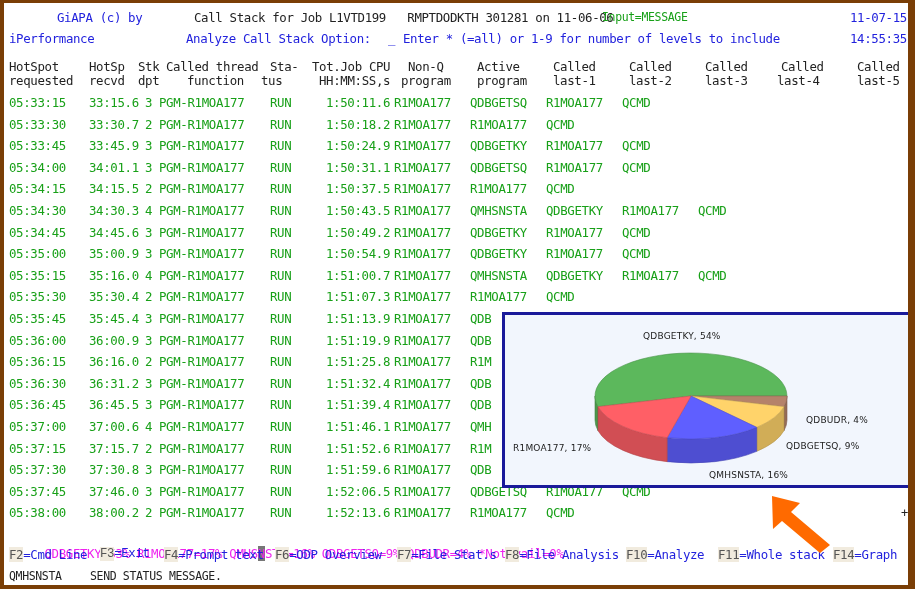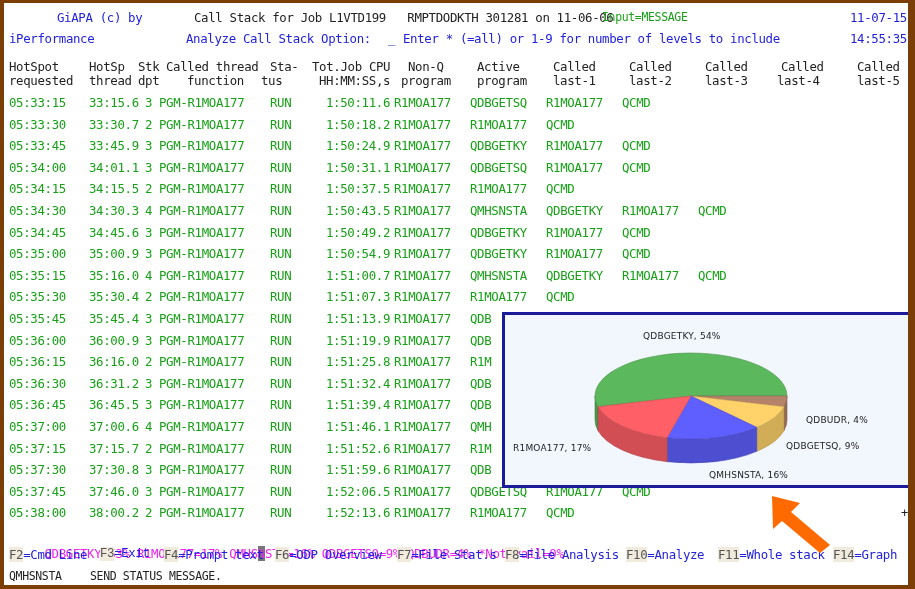--- a/index.html
+++ b/index.html
@@ -68,21 +68,21 @@
     <span class="cell" style="left:399px;">Non-Q</span>
     <span class="cell" style="left:468px;">Active</span>
     <span class="cell" style="left:544px;">Called</span>
     <span class="cell" style="left:620px;">Called</span>
     <span class="cell" style="left:696px;">Called</span>
     <span class="cell" style="left:772px;">Called</span>
     <span class="cell" style="left:848px;">Called</span>
   </div>
   <div class="line hdr" style="top:67px;">
     <span class="cell" style="left:0px;">requested</span>
-    <span class="cell" style="left:80px;">thread</span>
+    <span class="cell" style="left:80px;">recvd</span>
     <span class="cell" style="left:129px;">dpt</span>
     <span class="cell" style="left:178px;">function</span>
     <span class="cell" style="left:252px;">tus</span>
     <span class="cell" style="left:310px;">HH:MM:SS,s</span>
     <span class="cell" style="left:392px;">program</span>
     <span class="cell" style="left:468px;">program</span>
     <span class="cell" style="left:544px;">last-1</span>
     <span class="cell" style="left:620px;">last-2</span>
     <span class="cell" style="left:696px;">last-3</span>
     <span class="cell" style="left:768px;">last-4</span>

